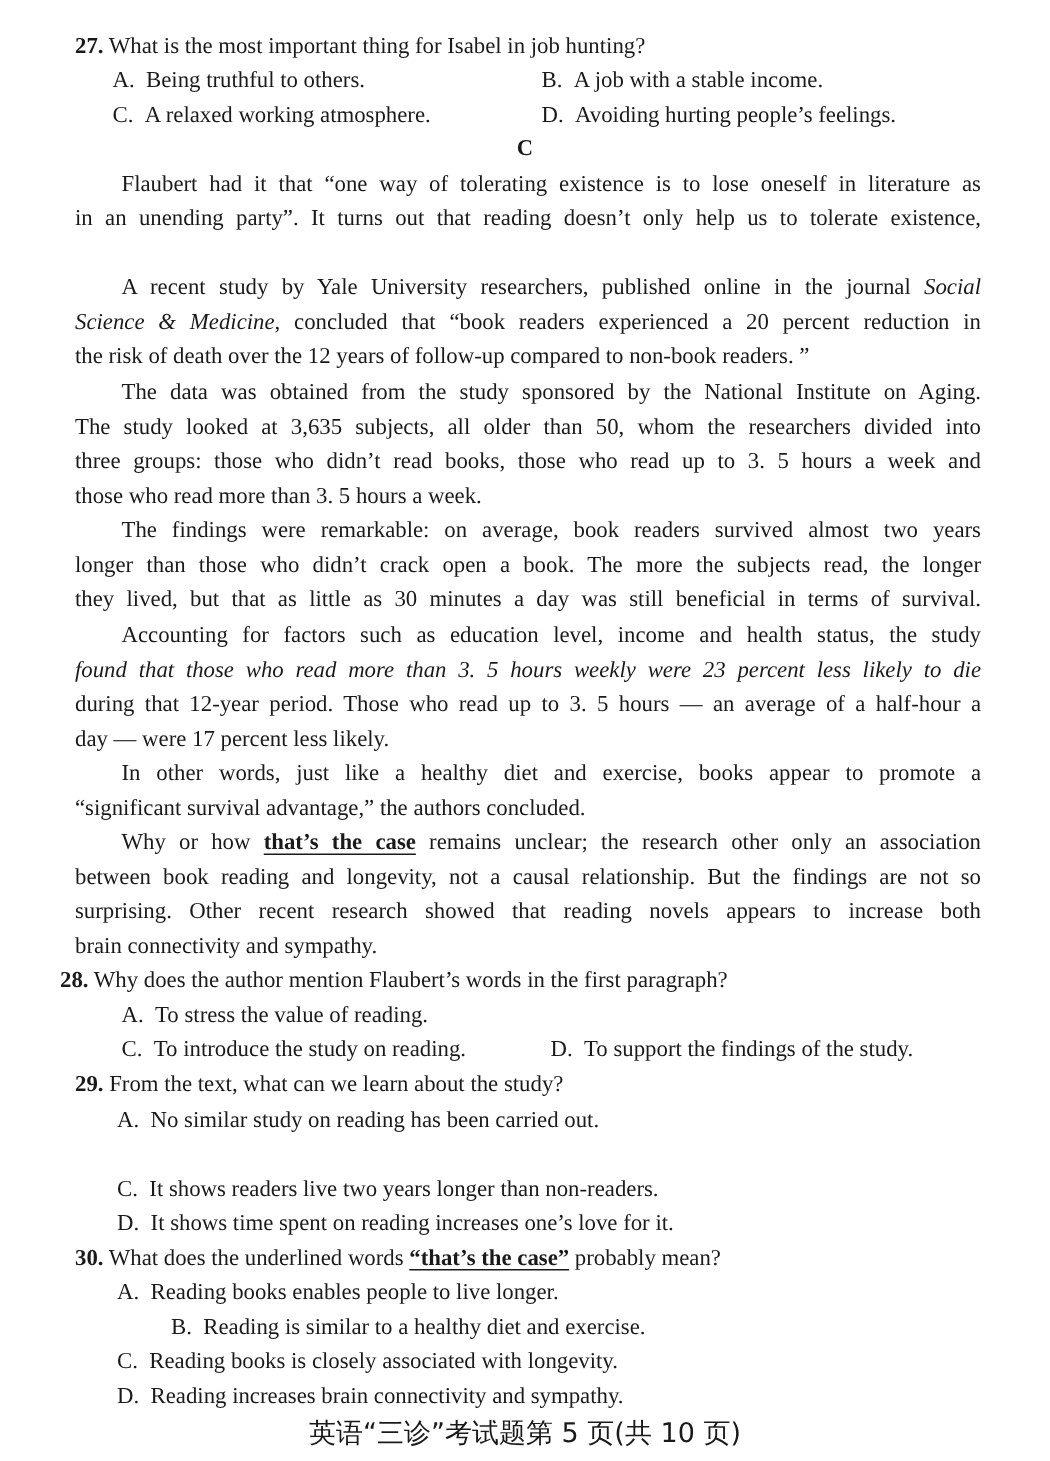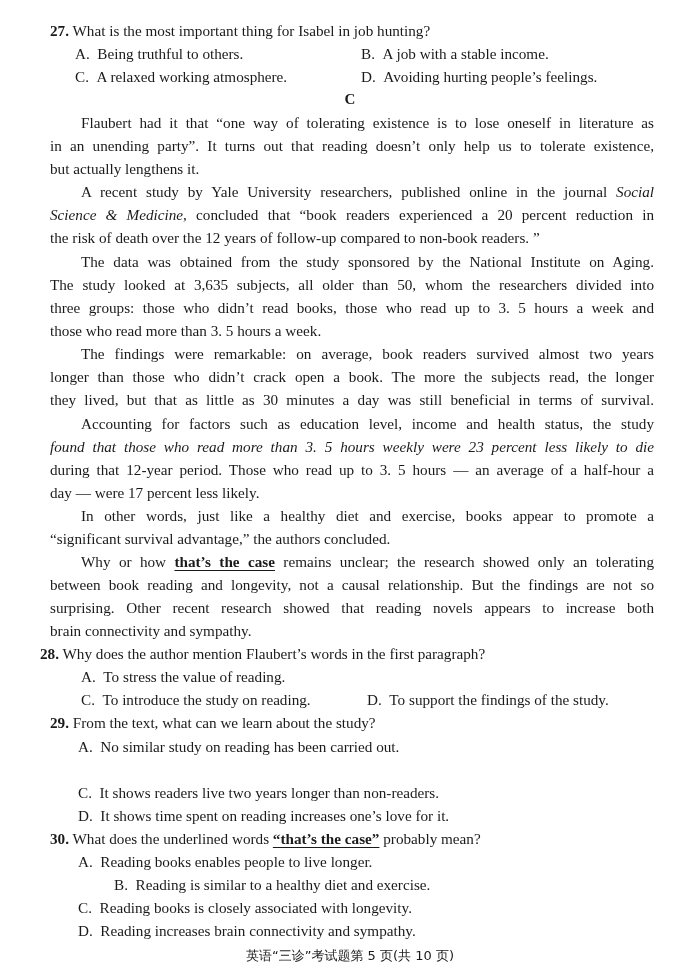--- a/index.html
+++ b/index.html
@@ -10,41 +10,40 @@
       font-size: 15.2px;
     }
     .page { position: absolute; left: 0; top: 0; width: 700px; height: 974px; }
     .line { position: absolute; white-space: nowrap; line-height: 20px; }
     .just { text-align: justify; text-align-last: justify; white-space: normal; }
     .qnum { font-weight: bold; }
     .opt { position: absolute; white-space: nowrap; line-height: 20px; }
     .section { position: absolute; left: 0; width: 700px; text-align: center; font-weight: bold; font-size: 15px; line-height: 20px; }
     .ital { font-style: italic; margin-top: 28px; }
     .ul { font-weight: bold; text-decoration: underline; text-underline-offset: 3px; }
-    .footer { position: absolute; left: 0; width: 700px; text-align: center; font-size: 13px; line-height: 18px; font-family: "DejaVu Sans", sans-serif; }
+    .footer { position: absolute; left: 0; width: 700px; text-align: center; font-size: 18px; line-height: 18px; font-family: "DejaVu Sans", sans-serif; }
   </style>
 </head>
 <body>
 
 <div class="page">
 
   <div class="line" style="left:50px; top:21px;">
     <span class="qnum">27.</span>
     <span>What is the most important thing for Isabel in job hunting?</span>
   </div>
   <div class="opt" style="left:75px; top:44px;"><span>A.</span>&nbsp;&nbsp;<span>Being truthful to others.</span></div>
   <div class="opt" style="left:361px; top:44px;"><span>B.</span>&nbsp;&nbsp;<span>A job with a stable income.</span></div>
   <div class="opt" style="left:75px; top:67px;"><span>C.</span>&nbsp;&nbsp;<span>A relaxed working atmosphere.</span></div>
   <div class="opt" style="left:361px; top:67px;"><span>D.</span>&nbsp;&nbsp;<span>Avoiding hurting people’s feelings.</span></div>
 
   <div class="section" style="top:89px;">C</div>
 
   <div class="line just" style="left:81px; top:113px; width:573px;">Flaubert had it that “one way of tolerating existence is to lose oneself in literature as</div>
   <div class="line just" style="left:50px; top:136px; width:604px;">in an unending party”.  It turns out that reading doesn’t only help us to tolerate existence,</div>
-  <div class="line" style="left:50px; top:159px;">but actually lengthens it.</div>
 
   <div class="line just" style="left:81px; top:182px; width:573px;"><span>A recent study by Yale University researchers, published online in the journal </span><span class="ital">Social</span></div>
   <div class="line just" style="left:50px; top:205px; width:604px;"><span class="ital">Science &amp; Medicine</span><span>, concluded that “book readers experienced a 20 percent reduction in</span></div>
   <div class="line" style="left:50px; top:228px;">the risk of death over the 12 years of follow-up compared to non-book readers. ”</div>
 
   <div class="line just" style="left:81px; top:252px; width:573px;">The data was obtained from the study sponsored by the National Institute on Aging.</div>
   <div class="line just" style="left:50px; top:275px; width:604px;">The study looked at 3,635 subjects, all older than 50, whom the researchers divided into</div>
   <div class="line just" style="left:50px; top:298px; width:604px;">three groups: those who didn’t read books, those who read up to 3. 5 hours a week and</div>
   <div class="line" style="left:50px; top:321px;">those who read more than 3. 5 hours a week.</div>
 
@@ -53,21 +52,21 @@
   <div class="line just" style="left:50px; top:390px; width:604px;">they lived, but that as little as 30 minutes a day was still beneficial in terms of survival.</div>
 
   <div class="line just" style="left:81px; top:414px; width:573px;">Accounting for factors such as education level, income and health status, the study</div>
   <div class="line just" style="left:50px; top:437px; width:604px;font-style:italic;">found that those who read more than 3. 5 hours weekly were 23 percent less likely to die</div>
   <div class="line just" style="left:50px; top:460px; width:604px;">during that 12-year period.  Those who read up to 3. 5 hours — an average of a half-hour a</div>
   <div class="line" style="left:50px; top:483px;">day — were 17 percent less likely.</div>
 
   <div class="line just" style="left:81px; top:506px; width:573px;">In other words, just like a healthy diet and exercise, books appear to promote a</div>
   <div class="line" style="left:50px; top:529px;">“significant survival advantage,” the authors concluded.</div>
 
-  <div class="line just" style="left:81px; top:552px; width:573px;"><span>Why or how </span><span class="ul">that’s the case</span><span> remains unclear; the research showed only an tolerating</span></div>
+  <div class="line just" style="left:81px; top:552px; width:573px;"><span>Why or how </span><span class="ul">that’s the case</span><span> remains unclear; the research other only an association</span></div>
   <div class="line just" style="left:50px; top:575px; width:604px;">between book reading and longevity, not a causal relationship.  But the findings are not so</div>
   <div class="line just" style="left:50px; top:598px; width:604px;">surprising.  Other recent research showed that reading novels appears to increase both</div>
   <div class="line" style="left:50px; top:621px;">brain connectivity and sympathy.</div>
 
   <div class="line" style="left:40px; top:644px;">
     <span class="qnum">28.</span>
     <span>Why does the author mention Flaubert’s words in the first paragraph?</span>
   </div>
   <div class="opt" style="left:81px; top:667px;"><span>A.</span>&nbsp;&nbsp;<span>To stress the value of reading.</span></div>
   <div class="opt" style="left:81px; top:690px;"><span>C.</span>&nbsp;&nbsp;<span>To introduce the study on reading.</span></div>

